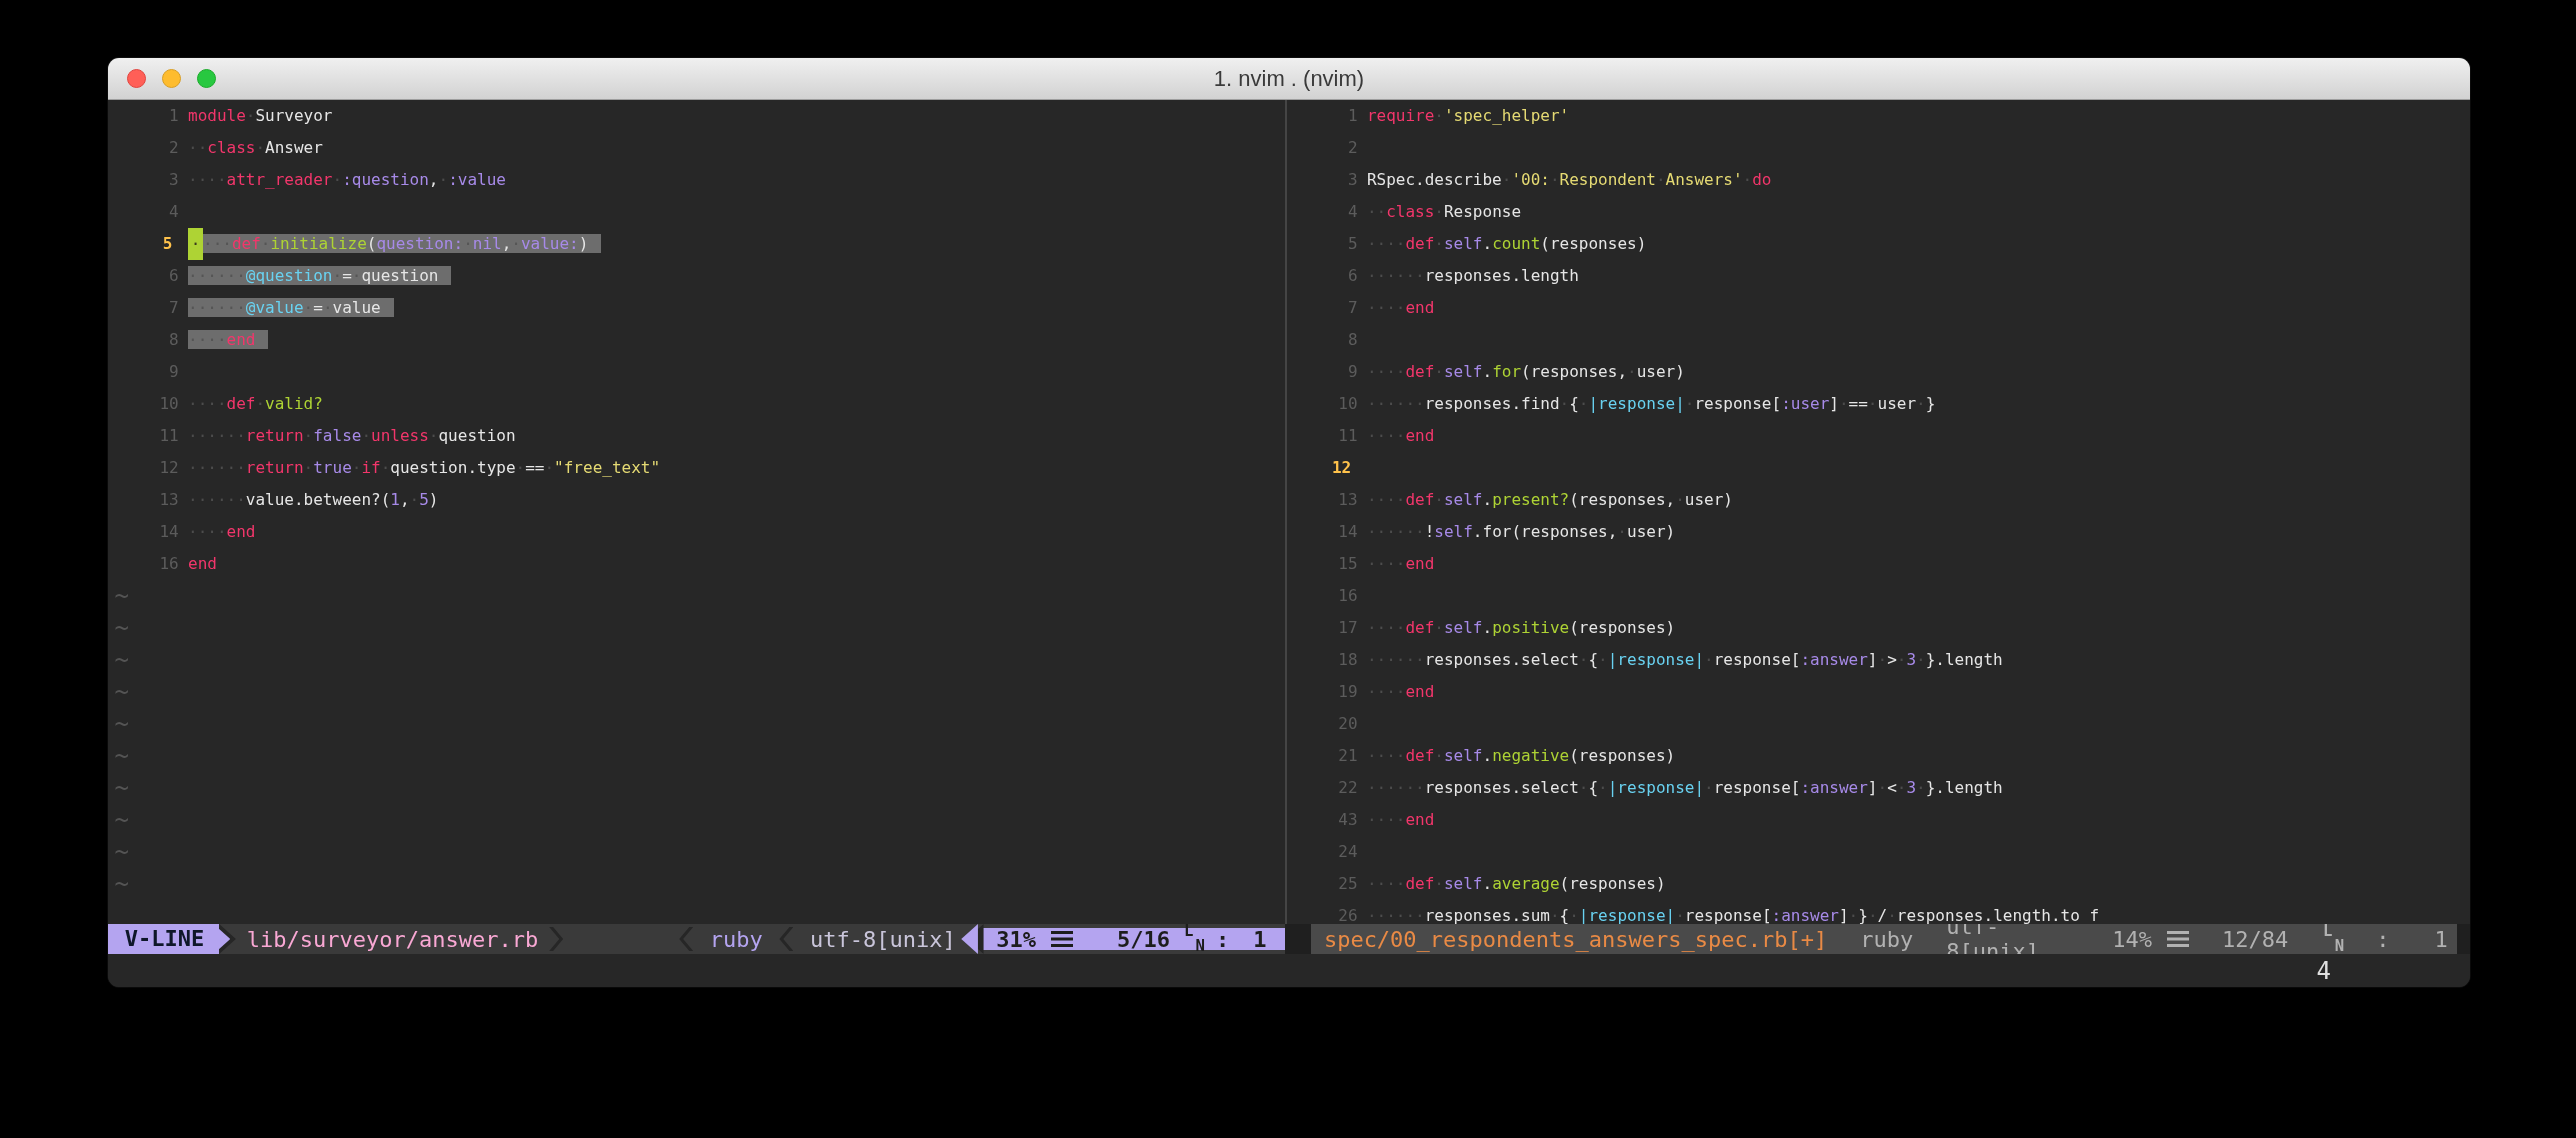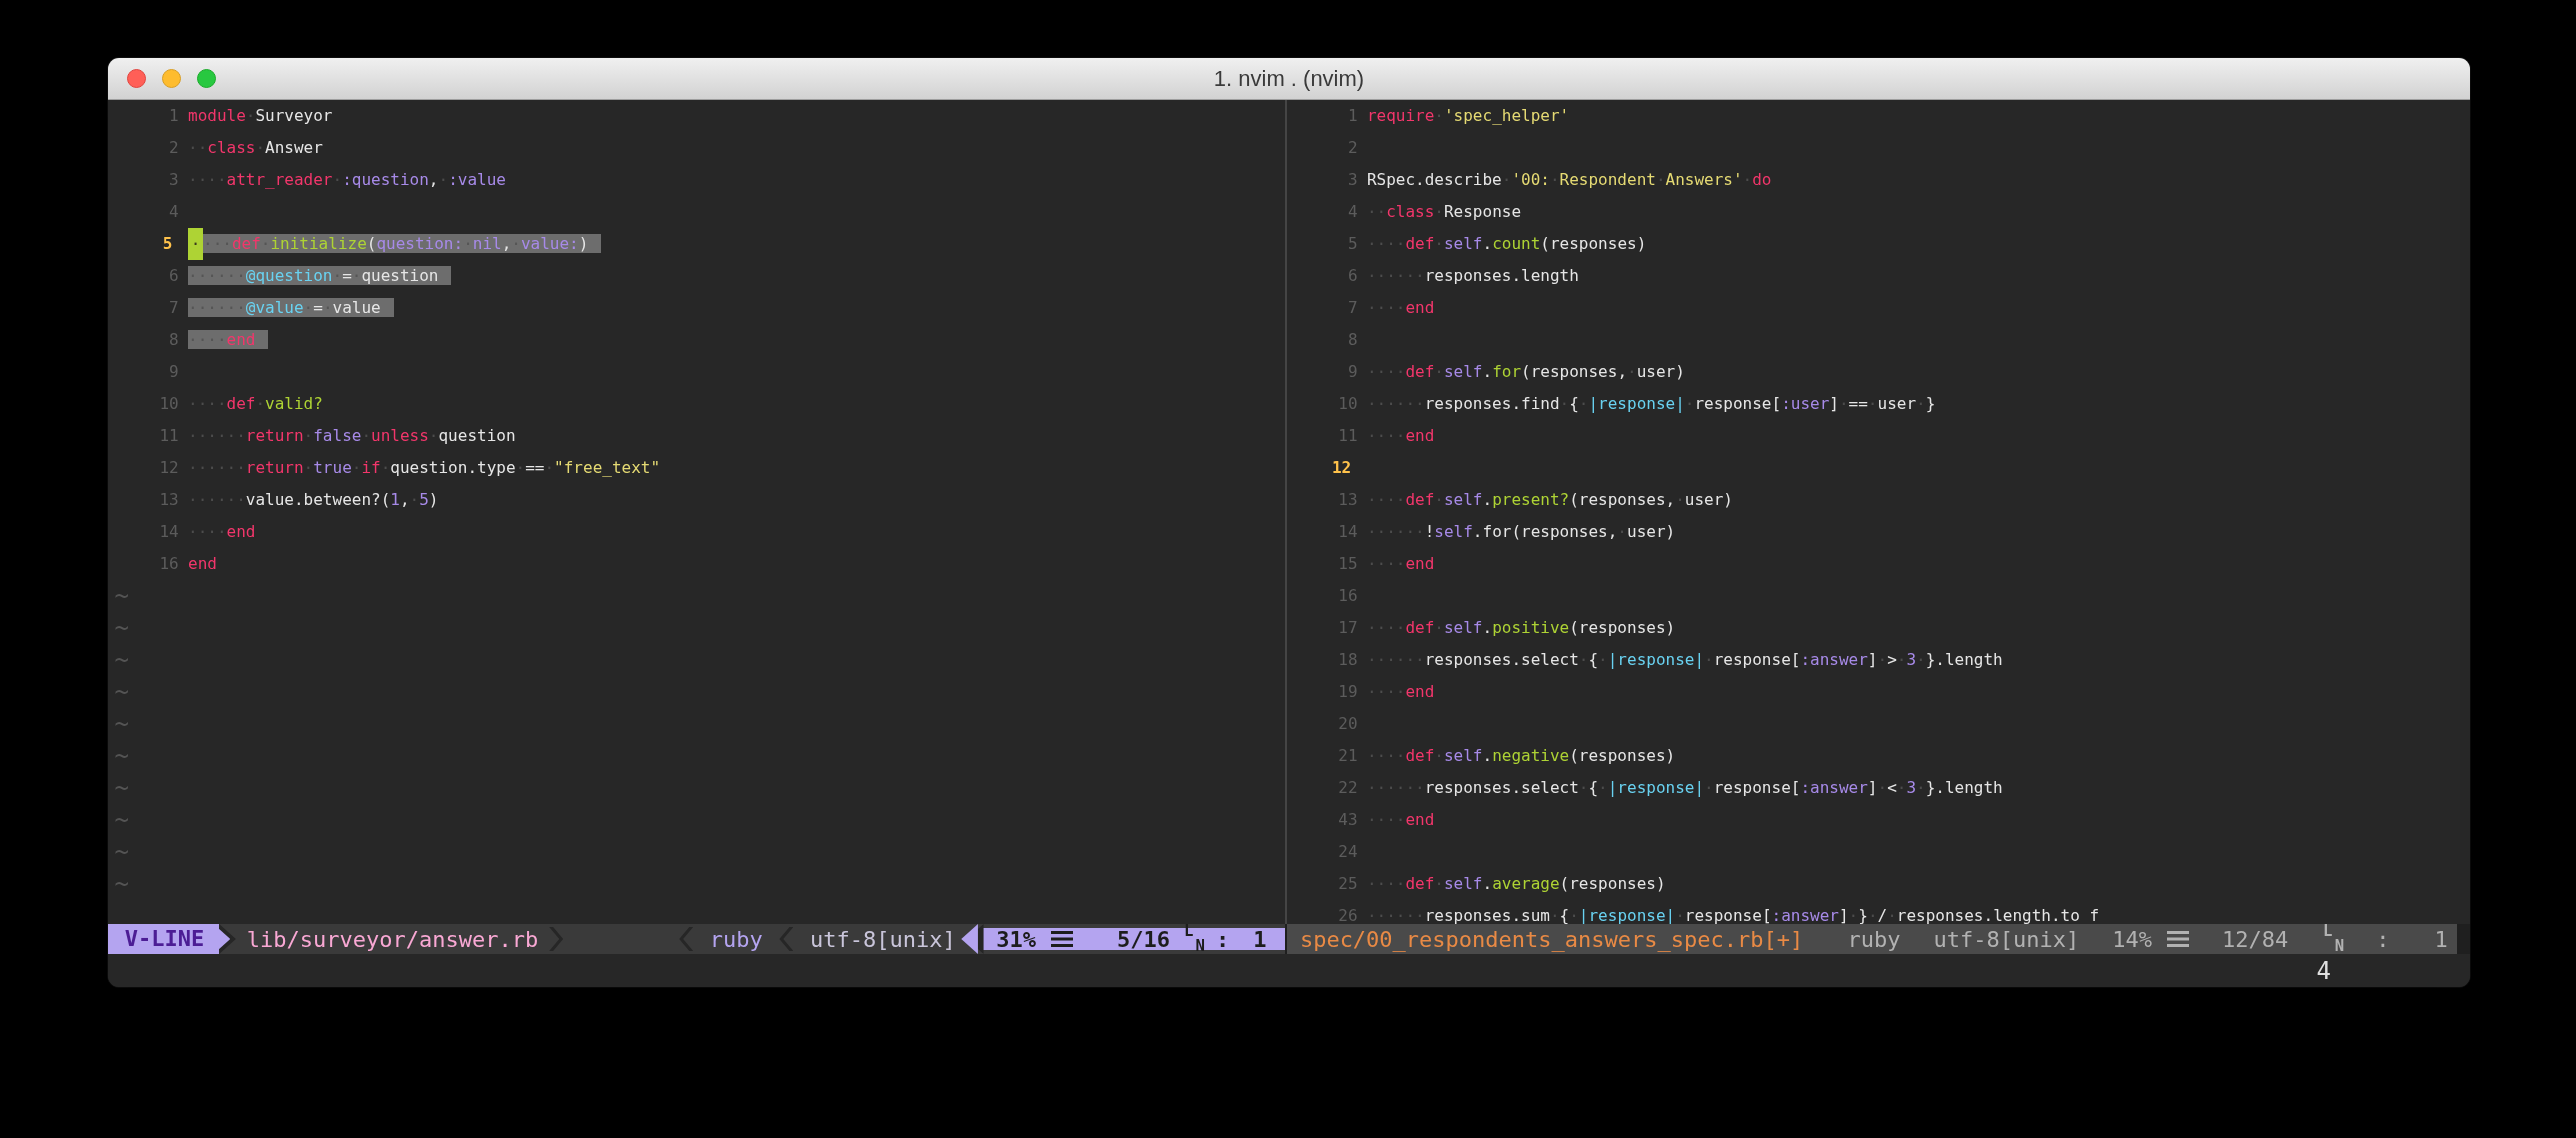--- a/index.html
+++ b/index.html
@@ -49,22 +49,22 @@
   .tok.w{color:#e6e6e6;}
   .sp{color:#4c4c4c;}
   .sel .sp{color:#555555;}
   .cursorblk{display:inline-block;width:15px;background:#aed334;color:#3a3a1e;text-align:center;}
 
   
   #statusrow{display:flex;height:30px;background:#1f1f1f;}
   .sbar{height:30px;display:flex;align-items:center;font-size:22px;overflow:hidden;}
   #status-left{width:1177px;background:#3a3a3a;}
   #status-gap{width:1.9px;background:#1f1f1f;}
-  #status-right{flex:1;background:#4a4a4a;color:#b2b2b2;margin-right:13px;}
-  .seg-mode{background:#b4a4f0;color:#4c1d95;font-weight:bold;padding:0 15px 0 16.7px;height:30px;line-height:30px;}
+  #status-right{flex:1;background:#4a4a4a;color:#b2b2b2;margin-right:13px;margin-left:24px;}
+  .seg-mode{background:#b4a4f0;color:#0f172a;font-weight:bold;padding:0 15px 0 16.7px;height:30px;line-height:30px;}
   .cap{position:relative;width:22px;height:30px;flex:0 0 22px;}
   .cap::before,.cap::after{content:"";position:absolute;top:0;width:16.7px;height:30px;}
   .cap-r::before{left:0;background:#262626;clip-path:polygon(0 0,100% 50%,0 100%);}
   .cap-r::after{left:-5.6px;background:#b4a4f0;clip-path:polygon(0 0,100% 50%,0 100%);}
   .cap-l::before{left:5.6px;background:#262626;clip-path:polygon(100% 0,0 50%,100% 100%);}
   .cap-l::after{left:0;background:#b4a4f0;clip-path:polygon(100% 0,0 50%,100% 100%);}
   .chev{width:14px;height:24px;flex:0 0 14px;margin:0 11px;background:#262626;}
   .chev-r{clip-path:polygon(0 0,28% 0,100% 50%,28% 100%,0 100%,72% 50%);}
   .chev-l{clip-path:polygon(100% 0,72% 0,0 50%,72% 100%,100% 100%,28% 50%);}
   .seg-file{color:#f9a8d4;padding-left:5.6px;}

